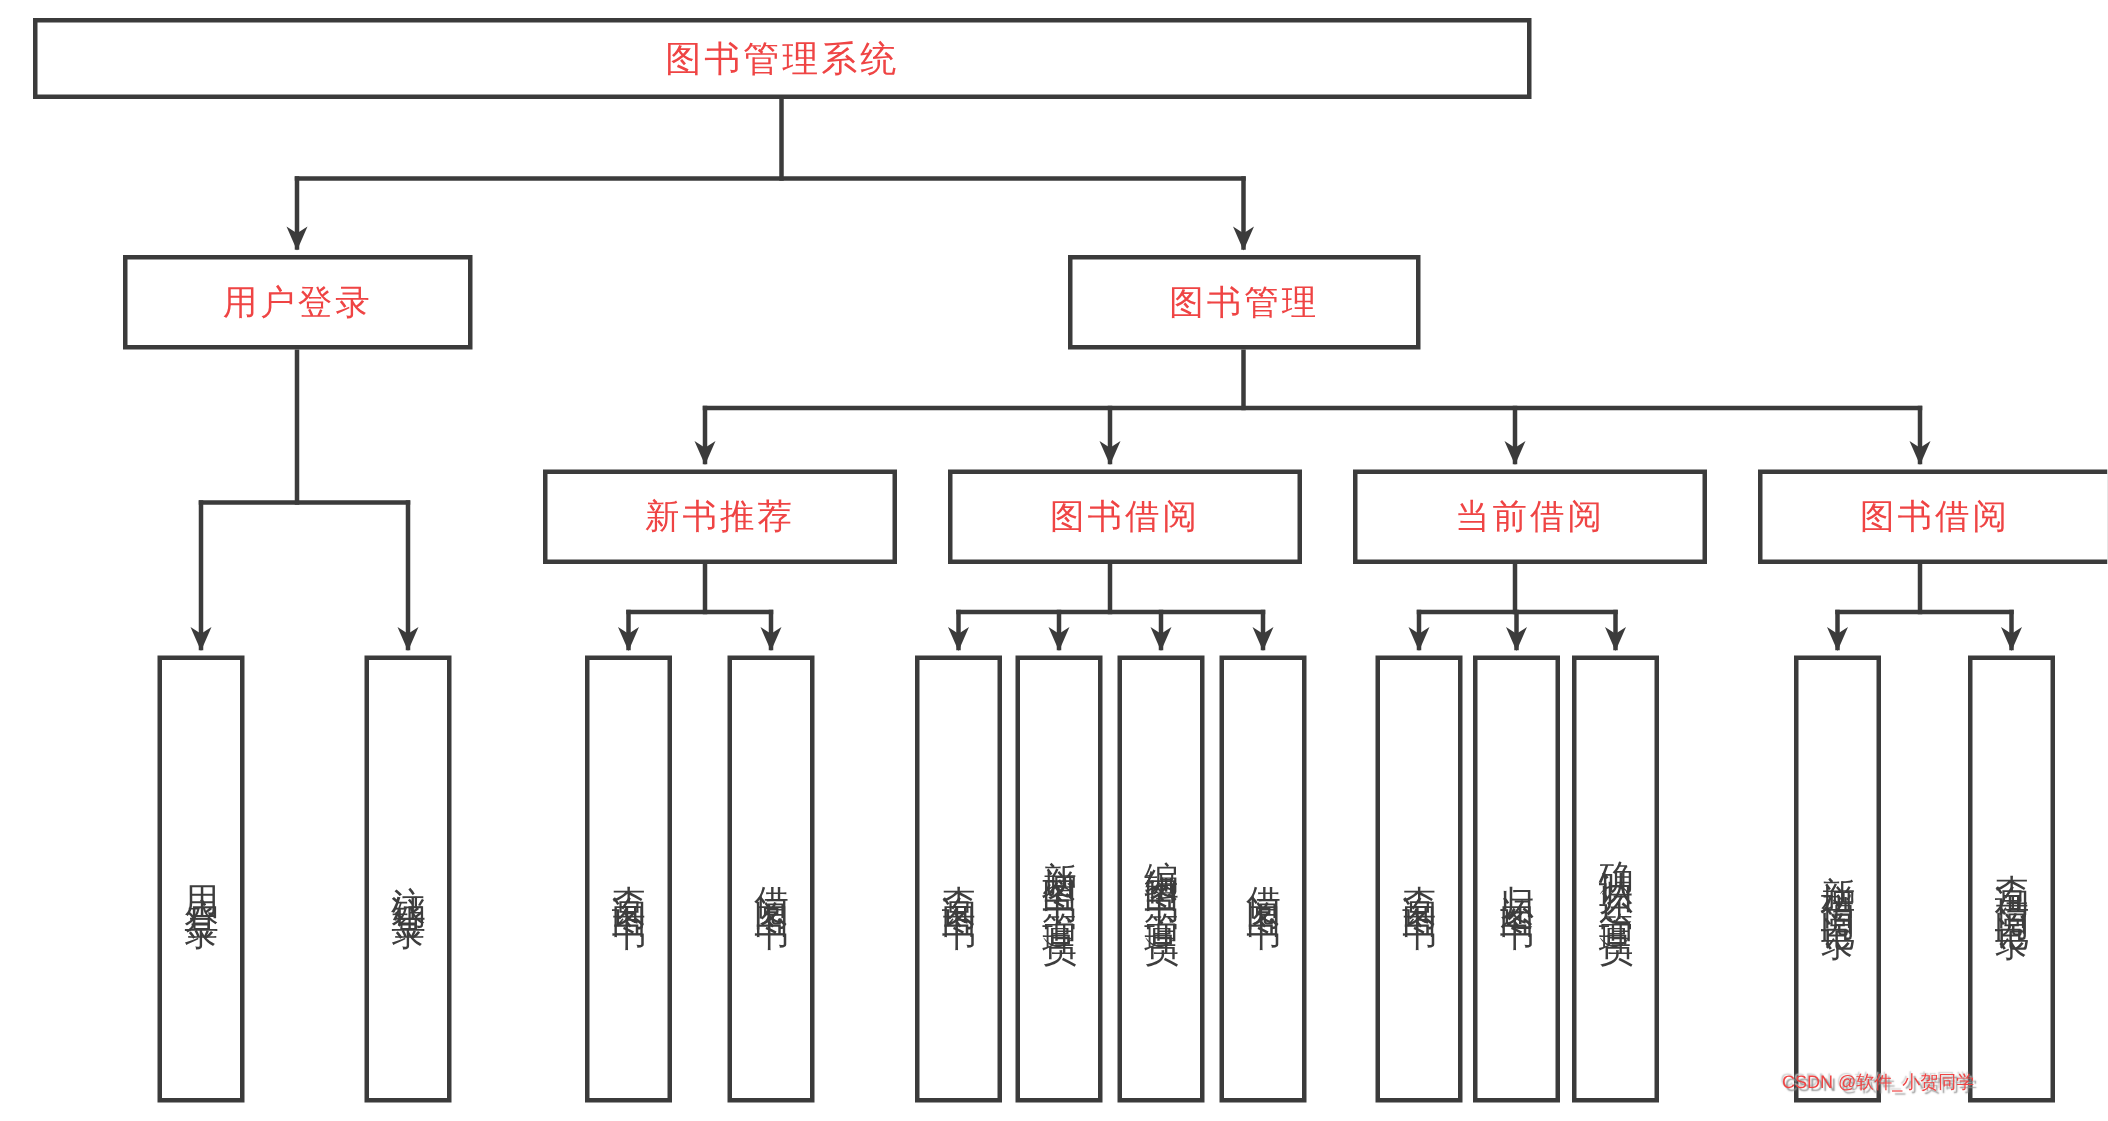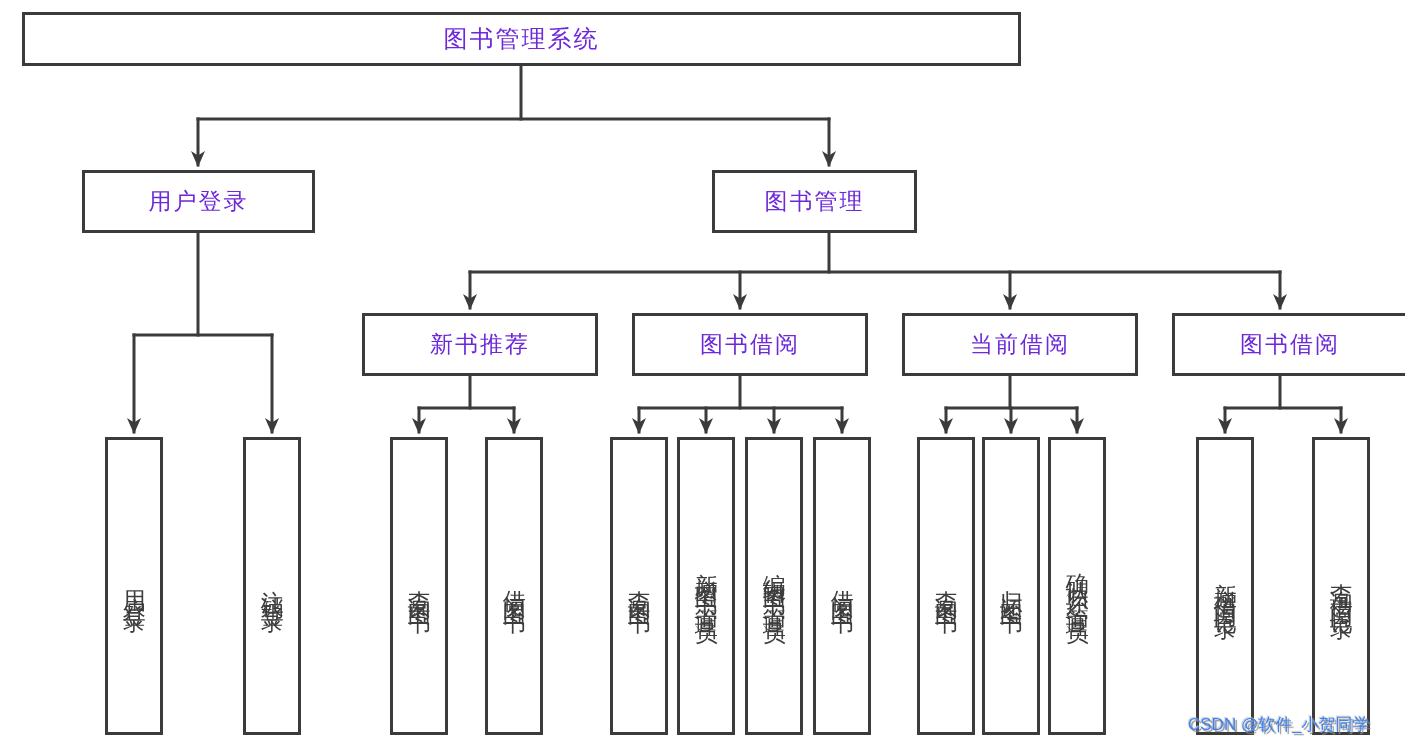--- a/index.html
+++ b/index.html
@@ -27,21 +27,21 @@
     background: #ffffff;
     border: 3px solid #3b3b3b;
     display: flex;
     align-items: center;
     justify-content: center;
     z-index: 2;
   }
   .hlabel {
     font-size: 23px;
     letter-spacing: 2px;
-    color: #6d28d9;
+    color: #ef4444;
     white-space: nowrap;
   }
   .root-label {
     font-size: 24px;
   }
   .leaf {
     top: 437px;
     width: 58px;
     height: 298px;
   }
@@ -53,23 +53,23 @@
     line-height: 1.2;
     color: #3d3d3d;
   }
   .lvl2 { top: 170px; height: 63px; }
   .lvl3 { top: 313px; height: 63px; width: 236px; }
   #watermark {
     position: absolute;
     left: 1188px;
     top: 713px;
     z-index: 5;
-    font-size: 17px;
+    font-size: 12px;
     white-space: nowrap;
-    color: #3b82f6;
+    color: #ef4444;
     text-shadow: 2px 2px 1px #8f8f8f, -1px -1px 1px #c9c9c9;
   }
 </style>
 </head>
 <body>
 
 <div id="stage">
 
   <svg id="connectors" width="1405" height="747" viewBox="0 0 1405 747">
     <defs>
@@ -121,21 +121,21 @@
     </g>
   </svg>
 
   <div class="box" style="left:22px; top:12px; width:999px; height:54px;">
     <span class="hlabel root-label">图书管理系统</span>
   </div>
 
   <div class="box lvl2" style="left:82px; width:233px;">
     <span class="hlabel">用户登录</span>
   </div>
-  <div class="box lvl2" style="left:712px; width:205px;">
+  <div class="box lvl2" style="left:712px; width:235px;">
     <span class="hlabel">图书管理</span>
   </div>
 
   <div class="box lvl3" style="left:362px;">
     <span class="hlabel">新书推荐</span>
   </div>
   <div class="box lvl3" style="left:632px;">
     <span class="hlabel">图书借阅</span>
   </div>
   <div class="box lvl3" style="left:902px;">

